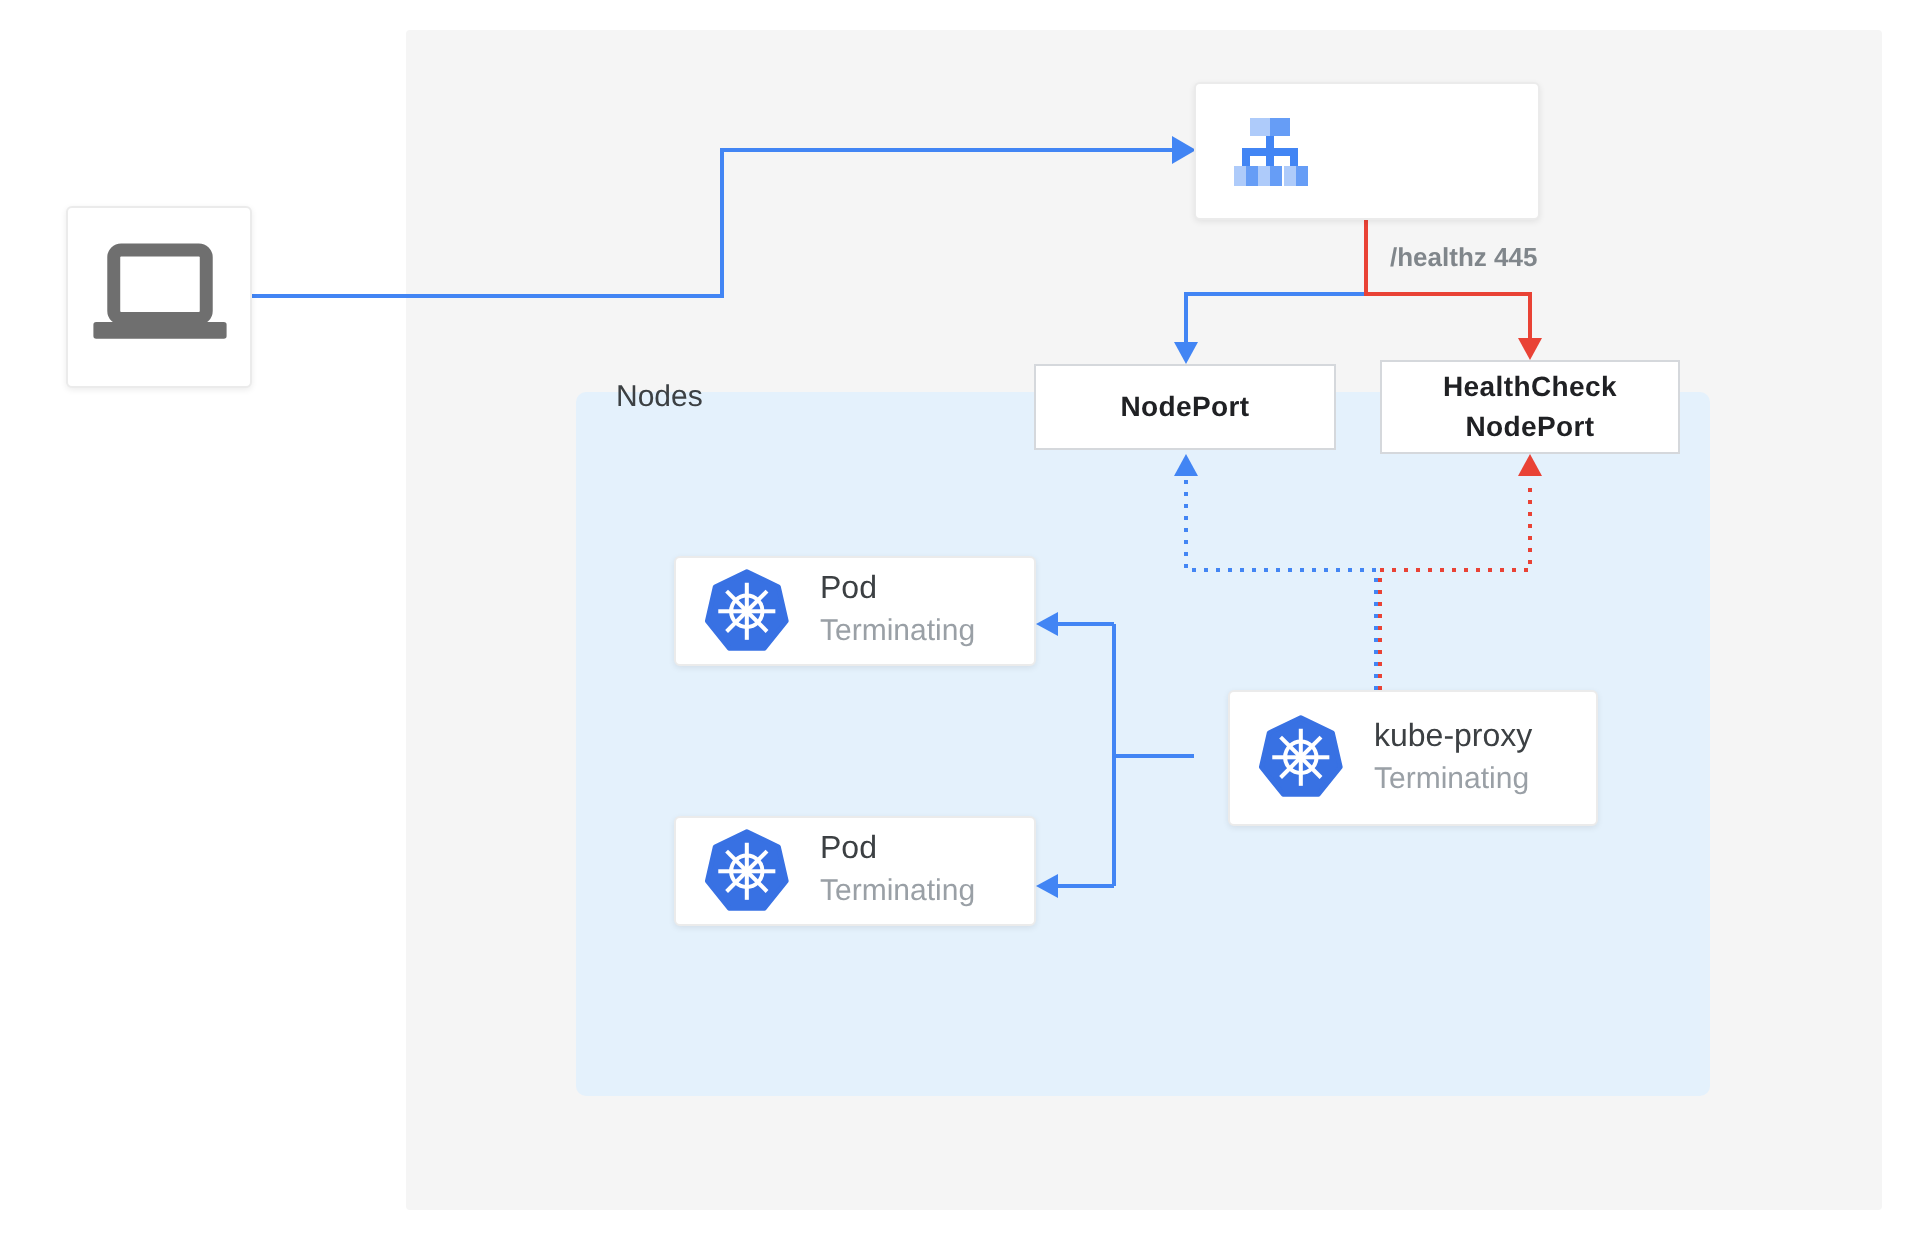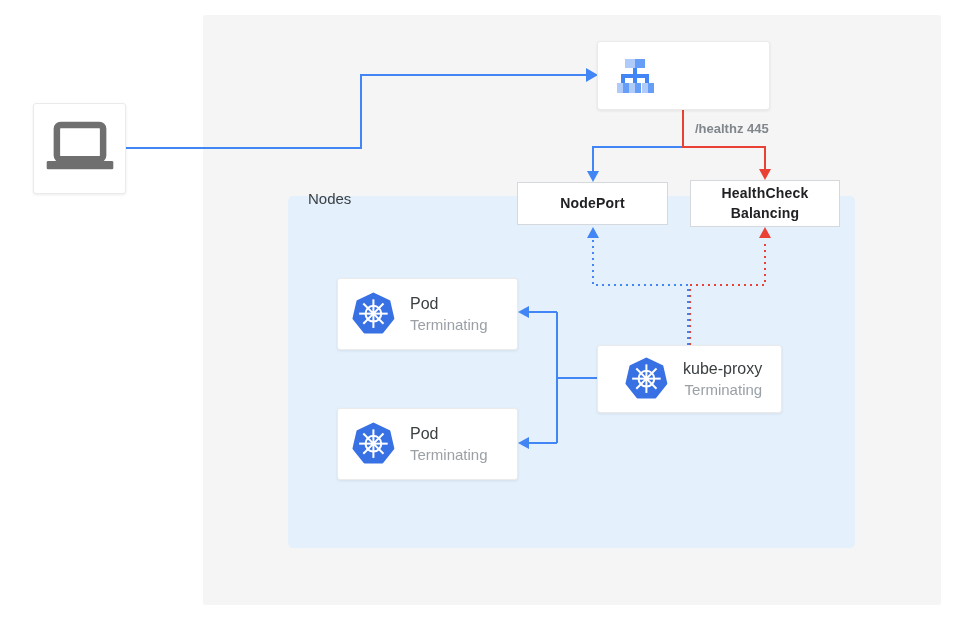--- a/index.html
+++ b/index.html
@@ -24,26 +24,26 @@
     position:absolute;left:308px;top:190px;font-size:15px;color:var(--text-dark);
   }
   .card{
     position:absolute;background:#ffffff;border:1px solid var(--box-border);
     border-radius:3px;box-shadow:0 1px 3px rgba(0,0,0,0.08);
     display:flex;align-items:center;
   }
   .client-box{left:33px;top:103px;width:93px;height:91px;justify-content:center;}
   .clb-box{left:597px;top:41px;width:173px;height:69px;padding-left:18px;}
   .clb-text{margin-left:14px;width:100px;font-size:14px;line-height:1.45;color:#757575;}
-  .pod-box{left:337px;width:181px;height:72px;padding-left:14px;}
+  .pod-box{left:337px;width:181px;height:55px;padding-left:14px;}
   .pod1{top:278px;} .pod2{top:408px;}
-  .kproxy-box{left:597px;top:345px;width:185px;height:68px;padding-left:27px;}
+  .kproxy-box{left:614px;top:345px;width:185px;height:68px;padding-left:14px;}
   .entity-text{margin-left:14px;}
   .entity-title{font-size:16px;color:var(--text-dark);line-height:1.3;}
-  .entity-sub{font-size:15px;color:var(--text-light);line-height:1.3;text-align:right;}
+  .entity-sub{font-size:15px;color:var(--text-light);line-height:1.3;}
   .port-box{
     position:absolute;background:#ffffff;border:1px solid var(--port-border);
     display:flex;align-items:center;justify-content:center;text-align:center;
     font-size:14px;font-weight:bold;color:#202124;letter-spacing:.2px;
     white-space:pre-line;line-height:1.4;
   }
   .nodeport{left:517px;top:182px;width:151px;height:43px;}
   .hc-nodeport{left:690px;top:180px;width:150px;height:47px;}
   .health-label{
     position:absolute;left:695px;top:121px;font-size:13px;font-weight:bold;
@@ -114,21 +114,21 @@
     <rect x="26" y="24" width="6" height="10" fill="#aecbfa"></rect>
     <rect x="32" y="24" width="6" height="10" fill="#669df6"></rect>
   </svg>
 </div>
 
 <div class="health-label">/healthz 445</div>
 
 <div class="port-box nodeport">NodePort</div>
 
 <div class="port-box hc-nodeport">HealthCheck
-Balancing</div>
+NodePort</div>
 
 <div class="card pod-box pod1">
   <svg width="44" height="44" viewBox="0 0 37 37">
     <polygon points="18,1.5 31.3,7.9 34.6,22.3 25.4,33.8 10.6,33.8 1.4,22.3 4.7,7.9" fill="#3871e3" stroke="#3871e3" stroke-width="2" stroke-linejoin="round"></polygon>
     <circle cx="18" cy="18.2" r="6.6" fill="none" stroke="#ffffff" stroke-width="1.7"></circle>
     <circle cx="18" cy="18.2" r="2" fill="#ffffff"></circle>
     <g stroke="#ffffff" stroke-width="1.7">
       <line x1="18" y1="18.2" x2="18" y2="6.2"></line>
       <line x1="18" y1="18.2" x2="18" y2="30.2"></line>
       <line x1="18" y1="18.2" x2="6" y2="18.2"></line>

